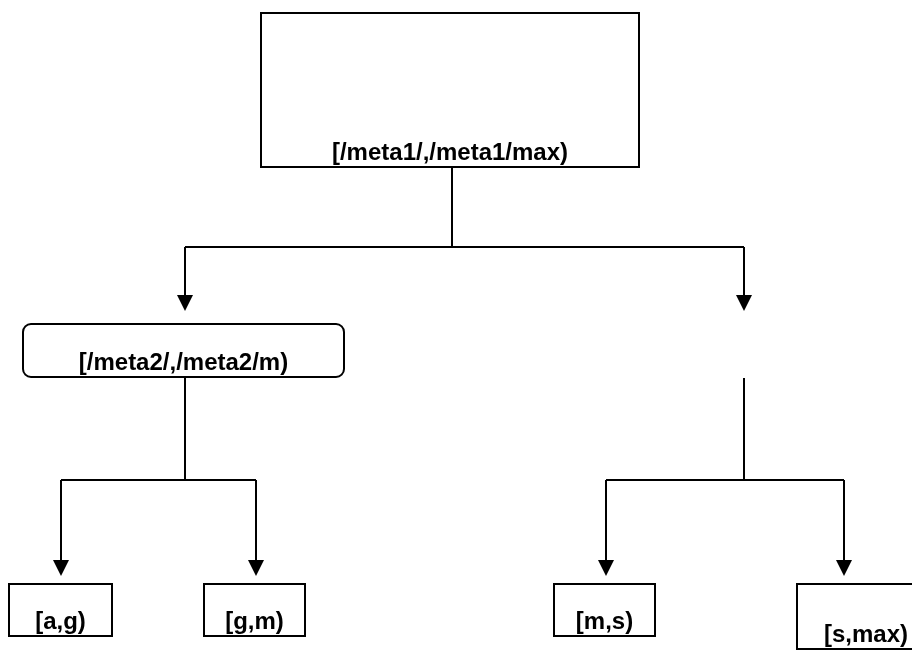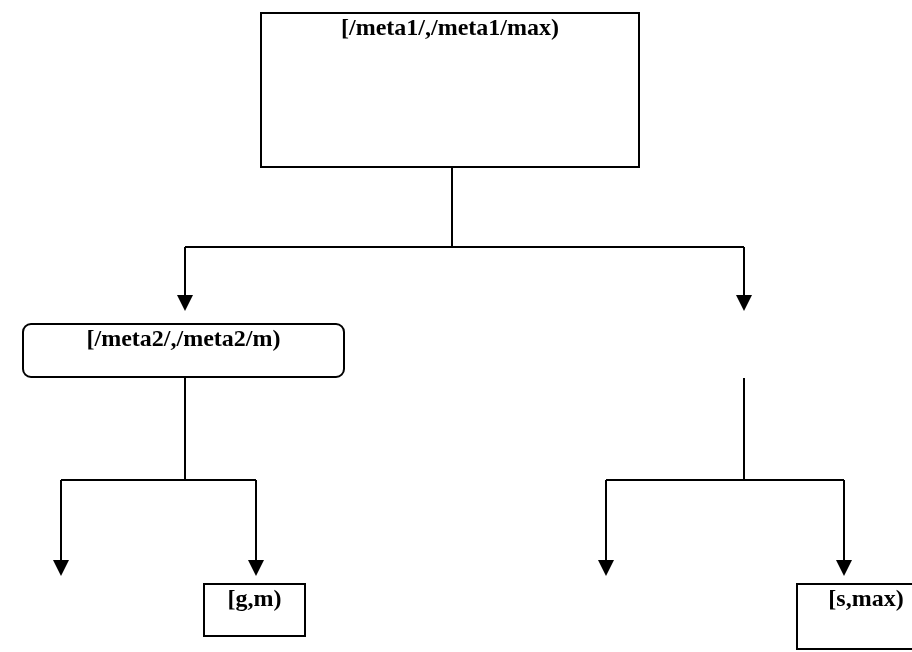--- a/index.html
+++ b/index.html
@@ -15,23 +15,23 @@
     overflow: hidden;
     font-family: "DejaVu Sans Mono", "Liberation Mono", monospace;
   }
   .node {
     position: absolute;
     box-sizing: border-box;
     border: 2px solid #000000;
     background: #ffffff;
     color: #000000;
     display: flex;
-    align-items: flex-start;
+    align-items: flex-end;
     justify-content: center;
-    font-family: Liberation Serif, serif;
+    font-family: Liberation Sans, sans-serif;
     font-size: 24px;
     font-weight: 700;
     white-space: nowrap;
     letter-spacing: 0;
   }
   .node-root   { left: 260px; top: 12px;  width: 380px; height: 156px; }
   .node-left   { left: 22px;  top: 323px; width: 323px; height: 55px; border-radius: 9px; }
   .node-right  { left: 580px; top: 323px; width: 323px; height: 55px; }
   .node-leaf-ag   { left: 8px;   top: 583px; width: 105px; height: 54px; }
   .node-leaf-gm   { left: 203px; top: 583px; width: 103px; height: 54px; }
@@ -88,23 +88,29 @@
 
   <div class="node node-root">
     <span>[/meta1/,/meta1/max)</span>
   </div>
 
   <div class="node node-left">
     <span>[/meta2/,/meta2/m)</span>
   </div>
 
 
+  <div class="node node-leaf-ag">
+    <span>[a,g)</span>
+  </div>
 
   <div class="node node-leaf-gm">
     <span>[g,m)</span>
   </div>
 
+  <div class="node node-leaf-ms">
+    <span>[m,s)</span>
+  </div>
 
   <div class="node node-leaf-smax">
     <span>[s,max)</span>
   </div>
 
 </div>
 
 </body></html>

